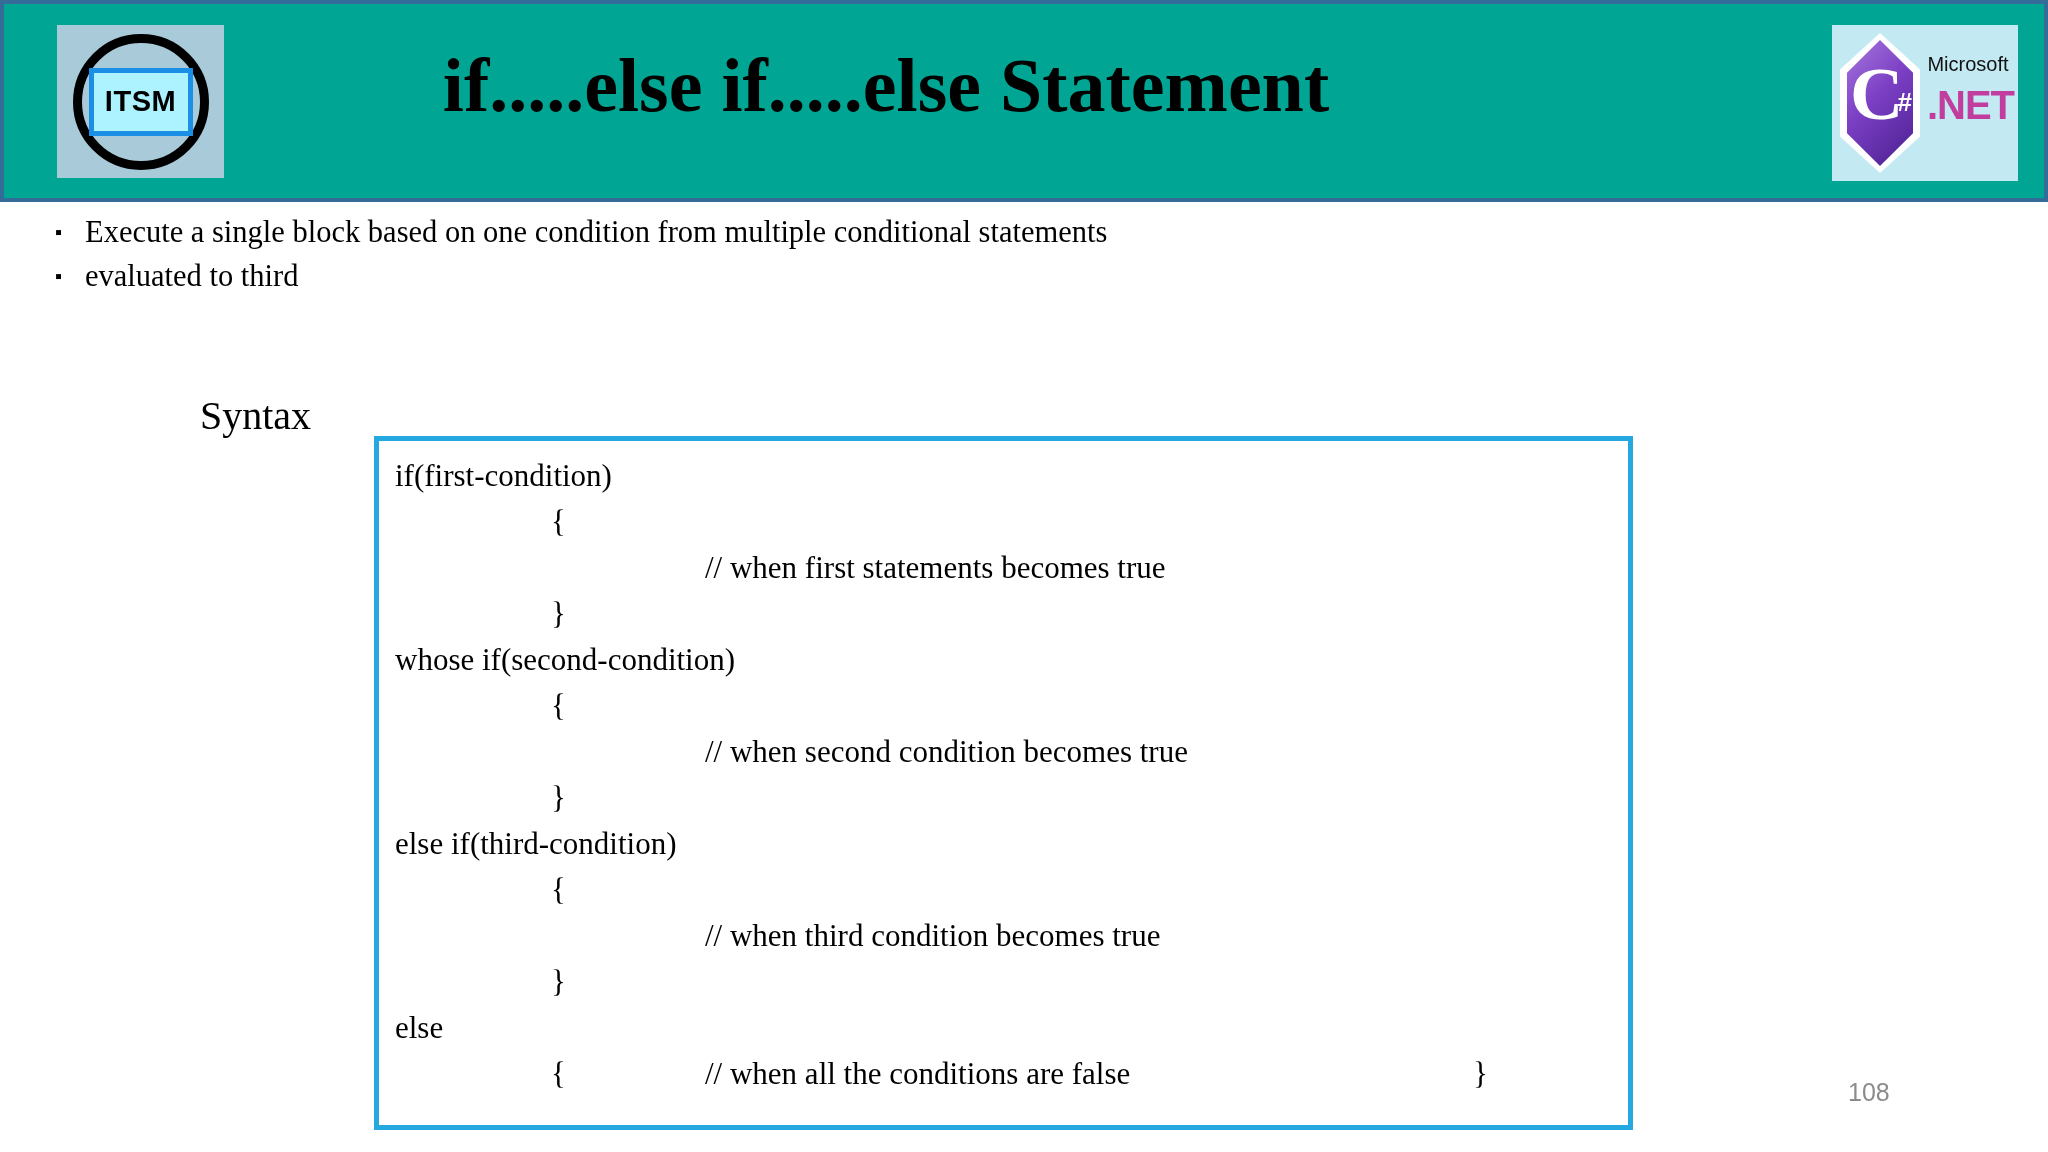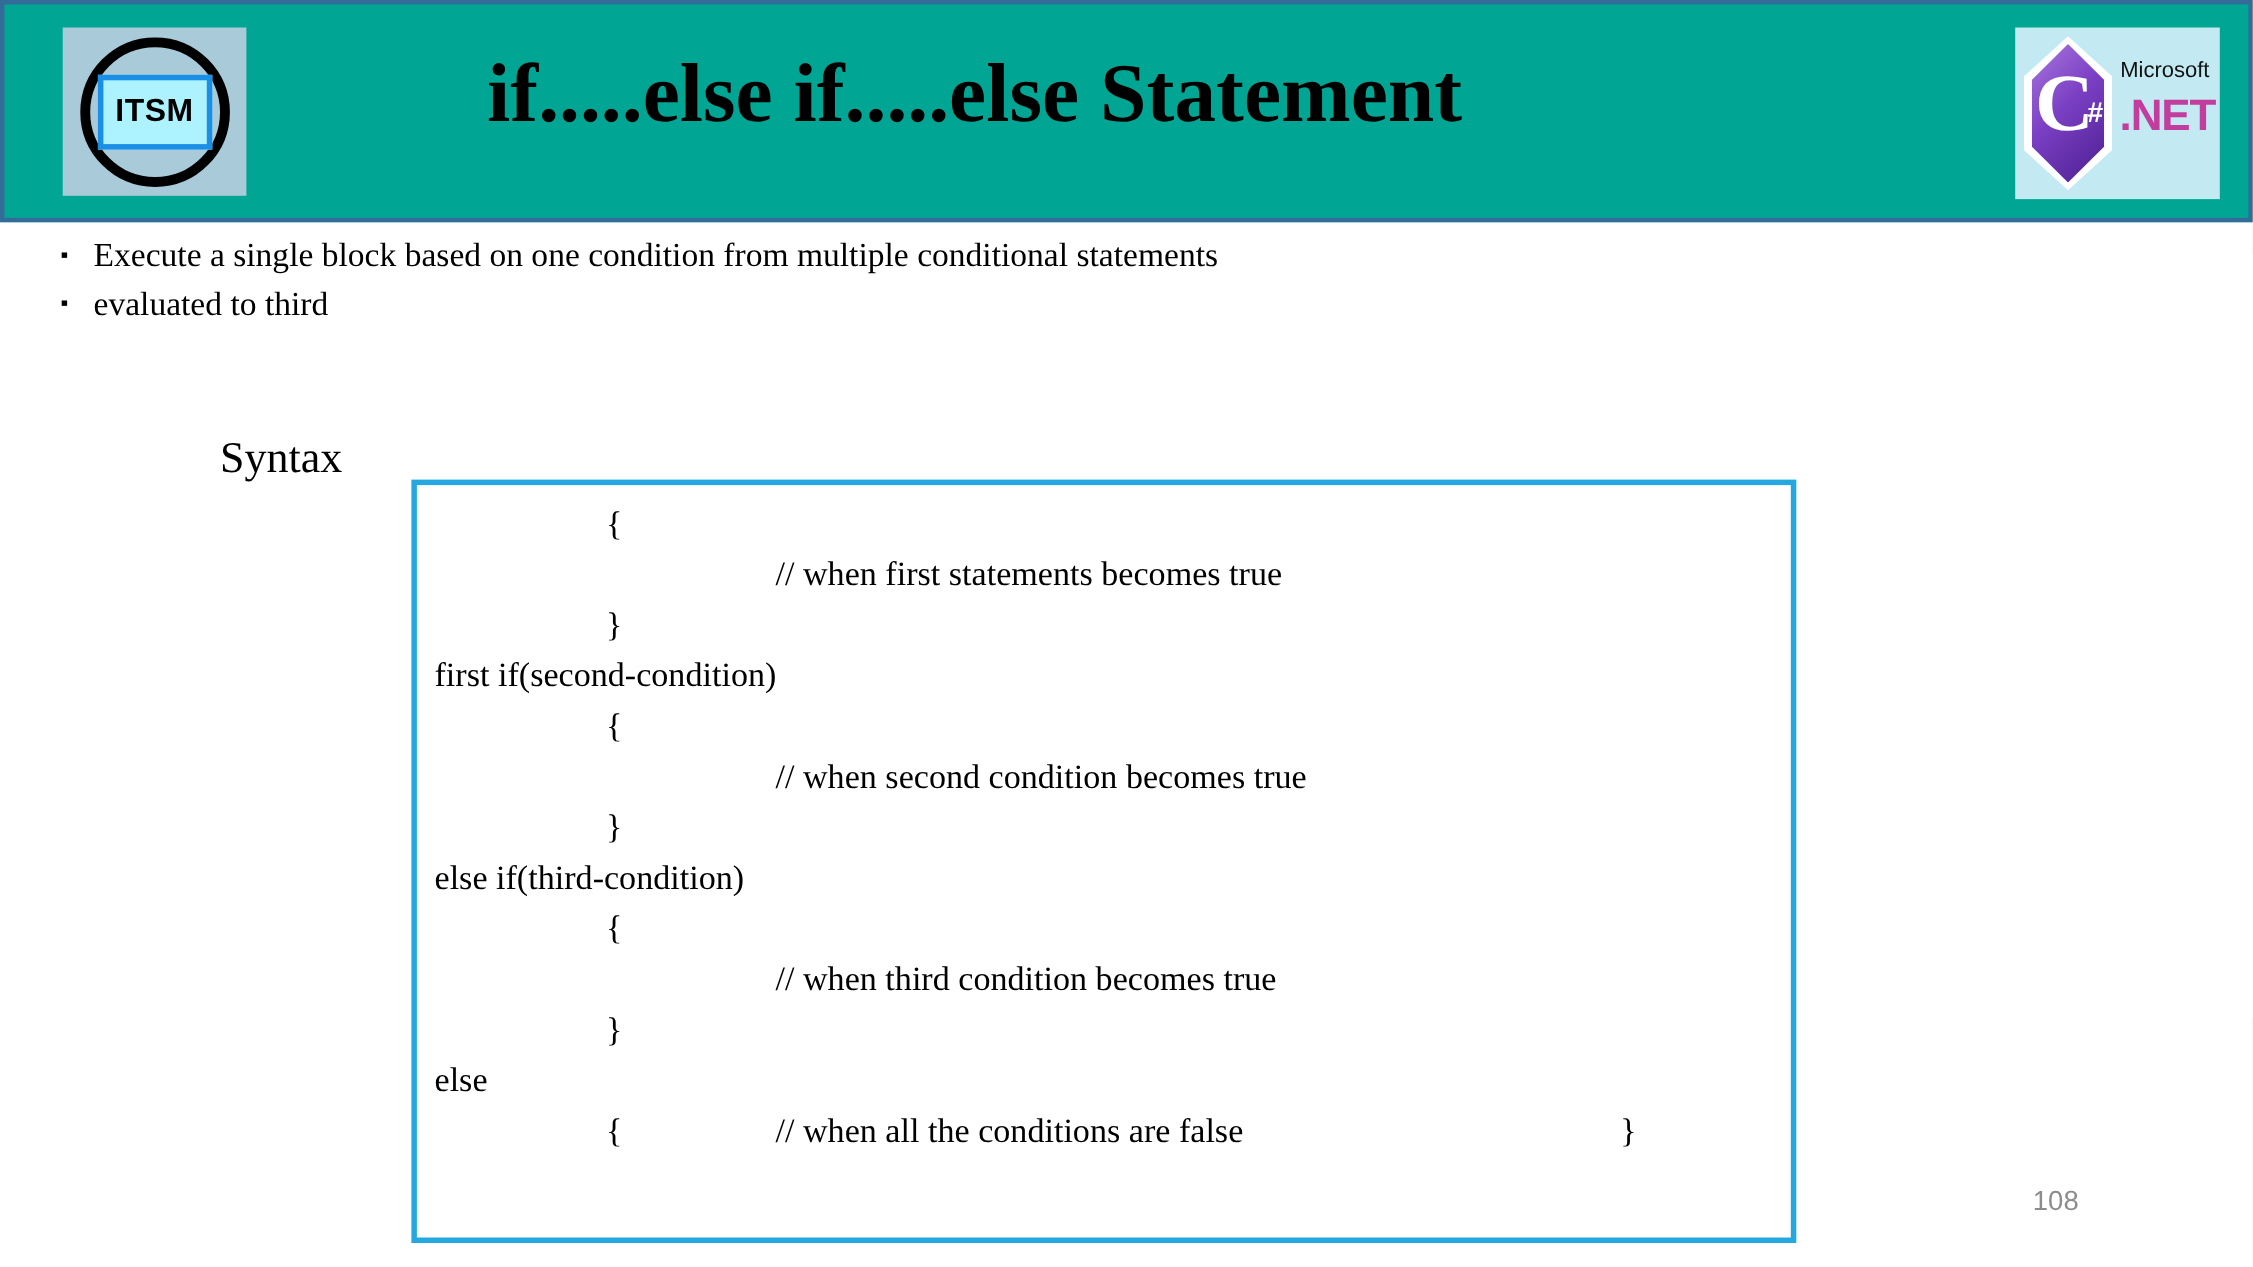--- a/index.html
+++ b/index.html
@@ -141,24 +141,25 @@
       <span class="bullet-marker">▪</span>
       <div class="bullet-text">
         <div>evaluated to third</div>
       </div>
     </div>
   </div>
 
   <div class="syntax-label">Syntax</div>
 
   <div class="code-box">
+    <div class="code-line ind0">if(first-condition)</div>
     <div class="code-line ind1">{</div>
     <div class="code-line ind2">// when first statements becomes true</div>
     <div class="code-line ind1">}</div>
-    <div class="code-line ind0">first if(second-condition)</div>
+    <div class="code-line ind0">whose if(second-condition)</div>
     <div class="code-line ind1">{</div>
     <div class="code-line ind2">// when second condition becomes true</div>
     <div class="code-line ind1">}</div>
     <div class="code-line ind0">else if(third-condition)</div>
     <div class="code-line ind1">{</div>
     <div class="code-line ind2">// when third condition becomes true</div>
     <div class="code-line ind1">}</div>
     <div class="code-line ind0">else</div>
     <div class="code-line">
       <span class="seg seg-open">{</span>

